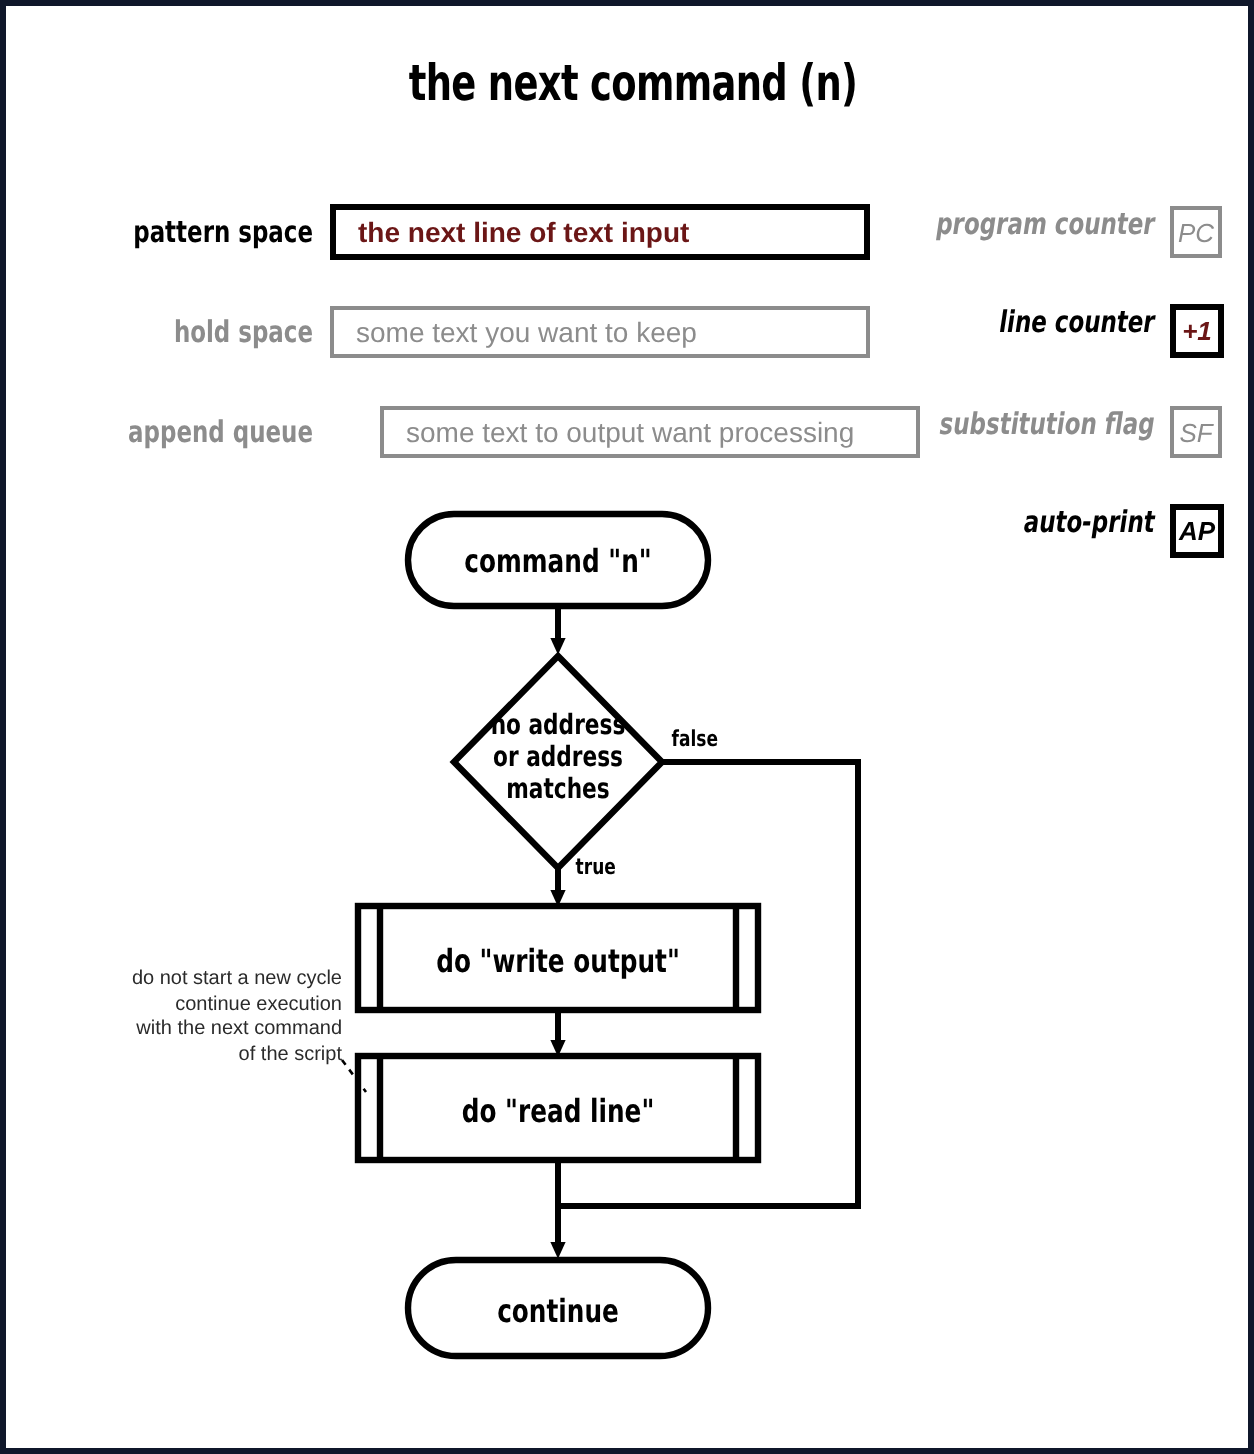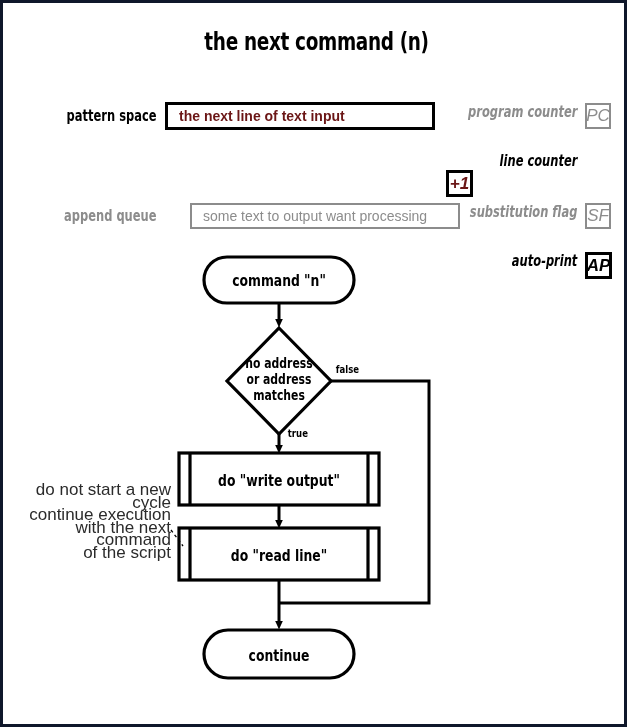--- a/index.html
+++ b/index.html
@@ -101,21 +101,21 @@
   .flag-label.active   { color: #000000; }
   .flag-label.inactive { color: #8c8c8c; }
 
   .flag-box {
     width: 26px;
     height: 26px;
     box-sizing: border-box;
     display: flex;
     align-items: center;
     justify-content: center;
-    font-size: 17px;
+    font-size: 13px;
     background: #ffffff;
   }
   .flag-box.inactive {
     border: 2px solid #8c8c8c;
     color: #8c8c8c;
     font-weight: normal;
   }
   .flag-box.active-red {
     border: 3px solid #000000;
     color: #6b1616;
@@ -154,50 +154,54 @@
   .proc-text   { font-size: 16px; }
   .edge-text   { font-size: 11px; font-weight: bold; }
 
   #annotation {
     position: absolute;
     left: 18px;
     top: 481px;
     width: 150px;
     text-align: right;
     font-family: "Liberation Sans", sans-serif;
-    font-size: 17px;
+    font-size: 10px;
     line-height: 12.5px;
     color: #2b2b2b;
     white-space: pre-line;
   }
 </style>
 </head>
 <body>
 
 <div id="page">
 
   <div id="title">the next command (n)</div>
 
   <div class="buf-row" style="left:34px; top:99px;">
     <div class="buf-label active">pattern space</div>
     <div class="buf-box active">the next line of text input</div>
   </div>
 
+  <div class="buf-row" style="left:34px; top:150px;">
+    <div class="buf-label inactive">hold space</div>
+    <div class="buf-box inactive">some text you want to keep</div>
+  </div>
 
   <div class="buf-row" style="left:34px; top:200px;gap:25px;">
     <div class="buf-label inactive">append queue</div>
     <div class="buf-box inactive">some text to output want processing</div>
   </div>
 
   <div class="flag-row" style="left:443px; top:100px;">
     <div class="flag-label inactive">program counter</div>
     <div class="flag-box inactive">PC</div>
   </div>
 
-  <div class="flag-row" style="left:443px; top:149px;flex-direction:column;">
+  <div class="flag-row" style="left:443px; top:149px;">
     <div class="flag-label active">line counter</div>
     <div class="flag-box active-red">+1</div>
   </div>
 
   <div class="flag-row" style="left:443px; top:249px;">
     <div class="flag-label active">auto-print</div>
     <div class="flag-box active-black">AP</div>
   </div>
 
   <div class="flag-row" style="left:443px; top:200px;">

